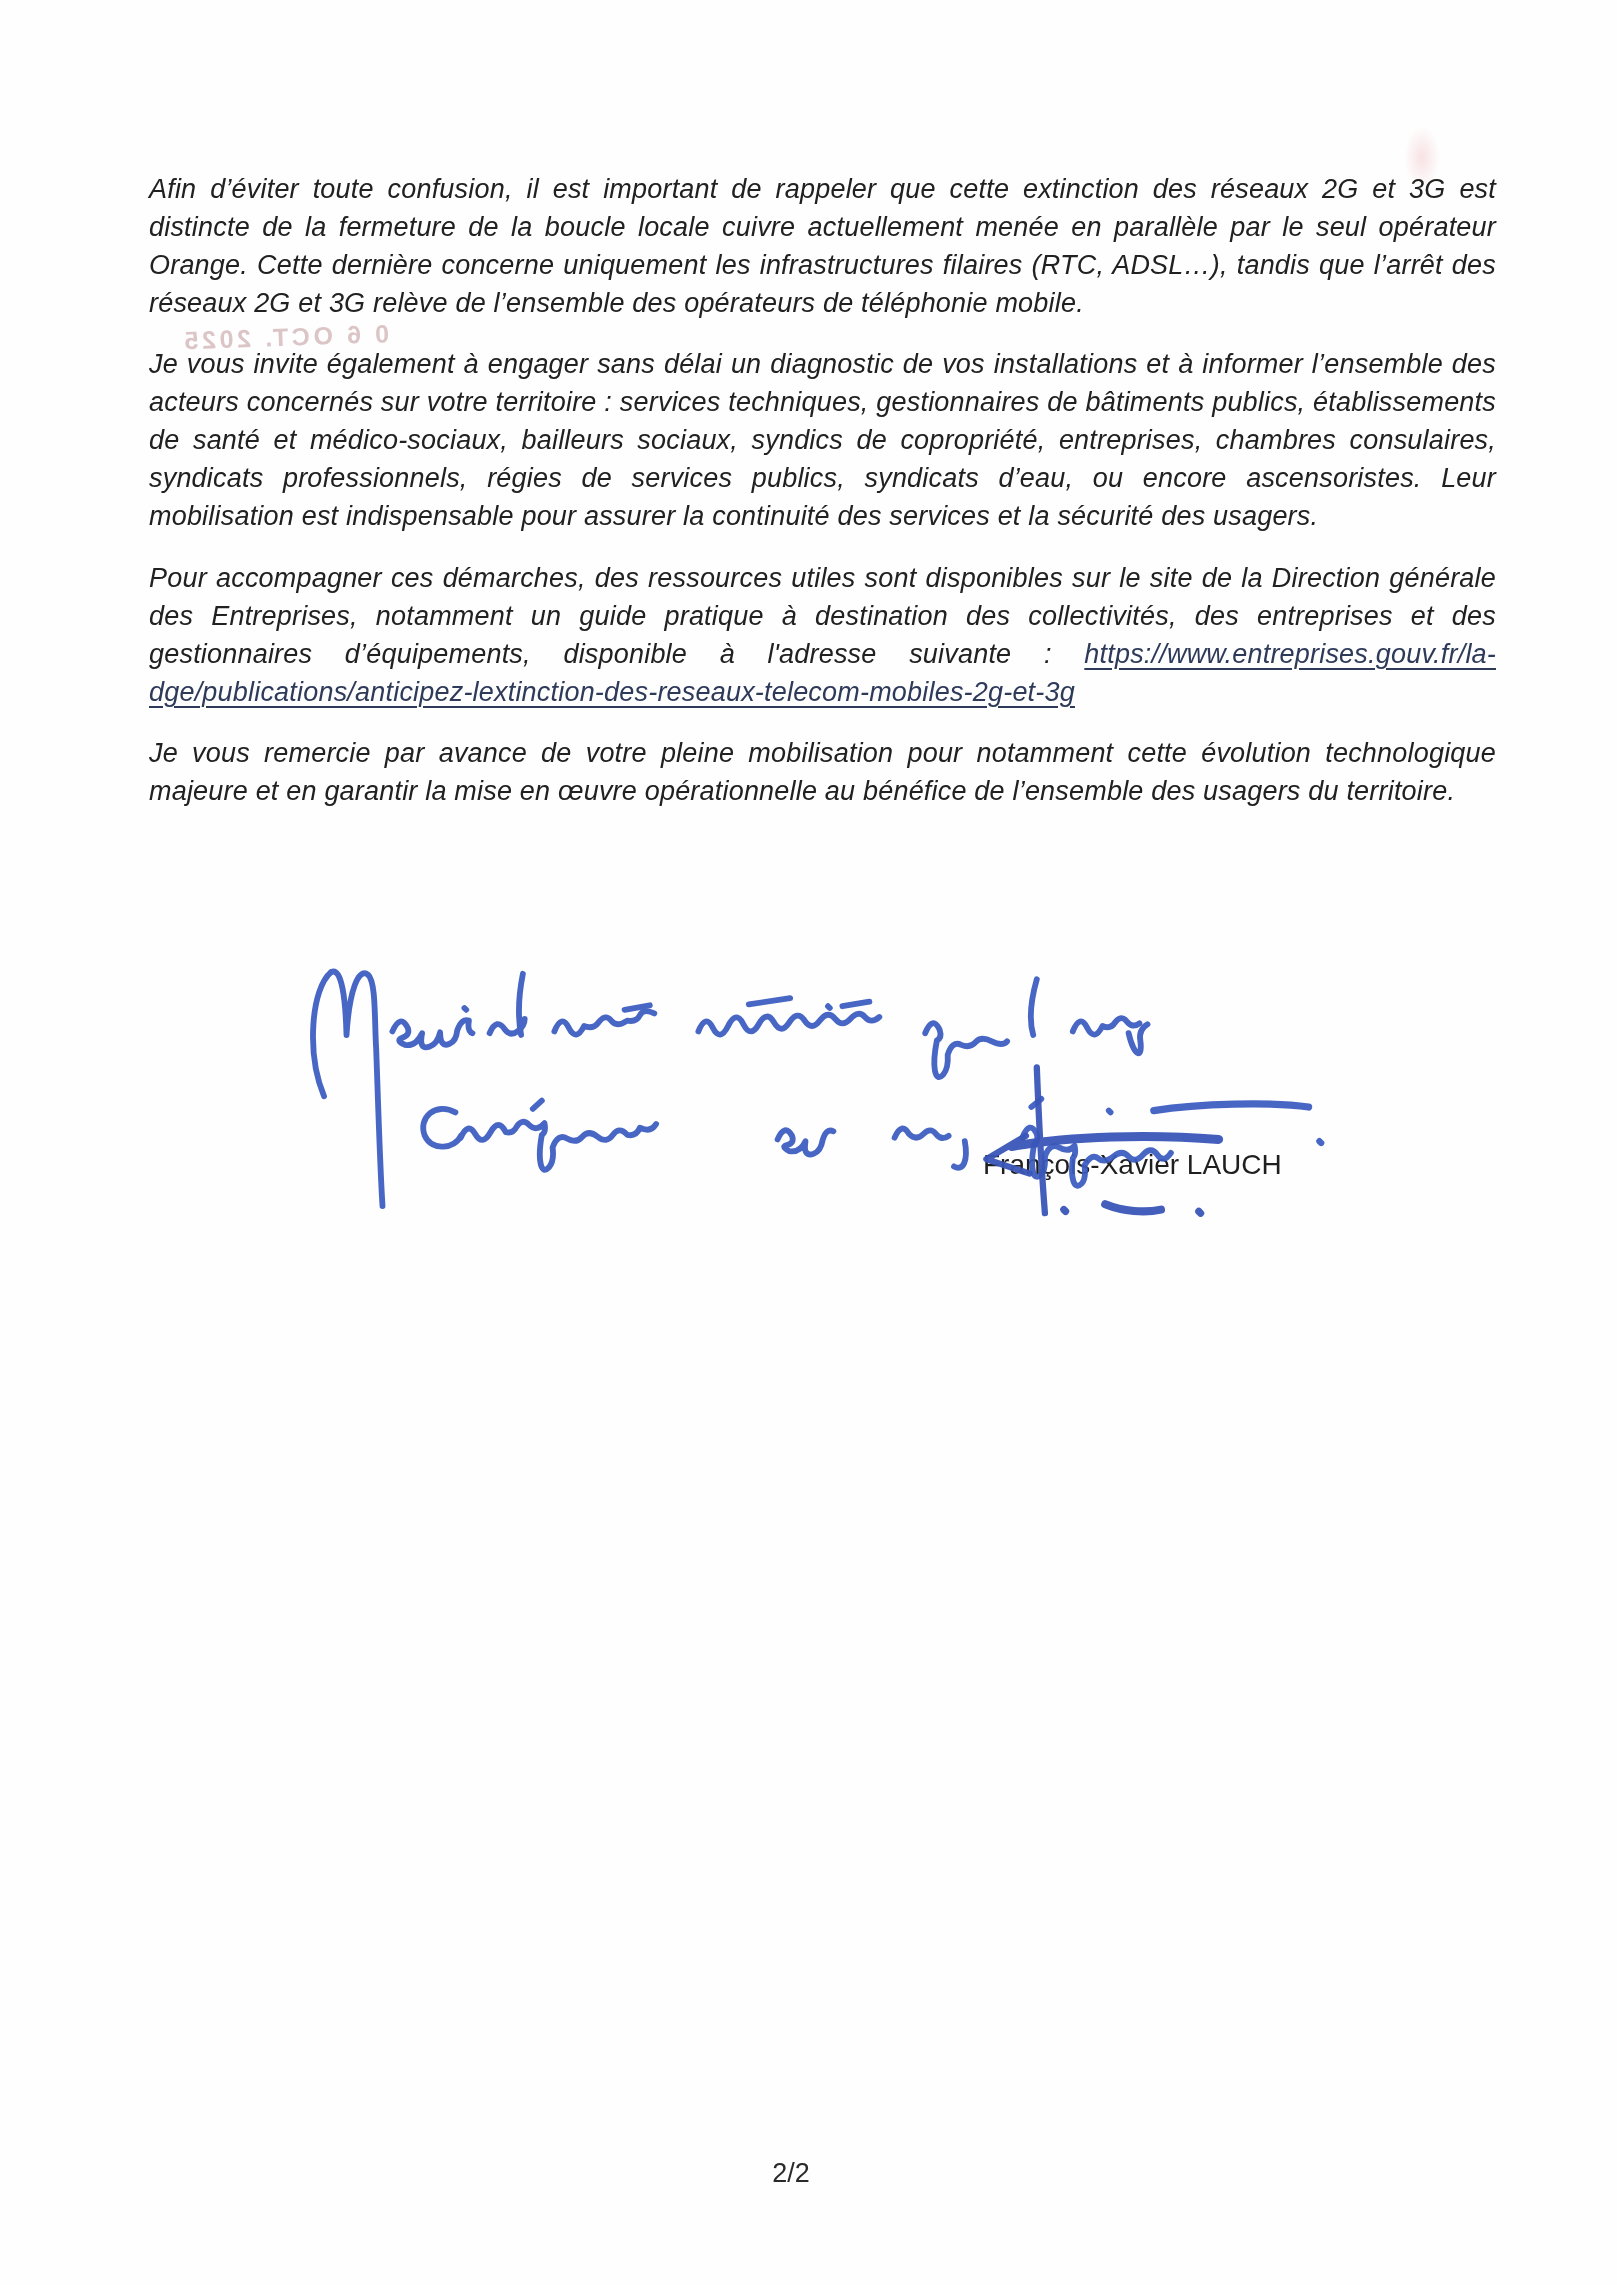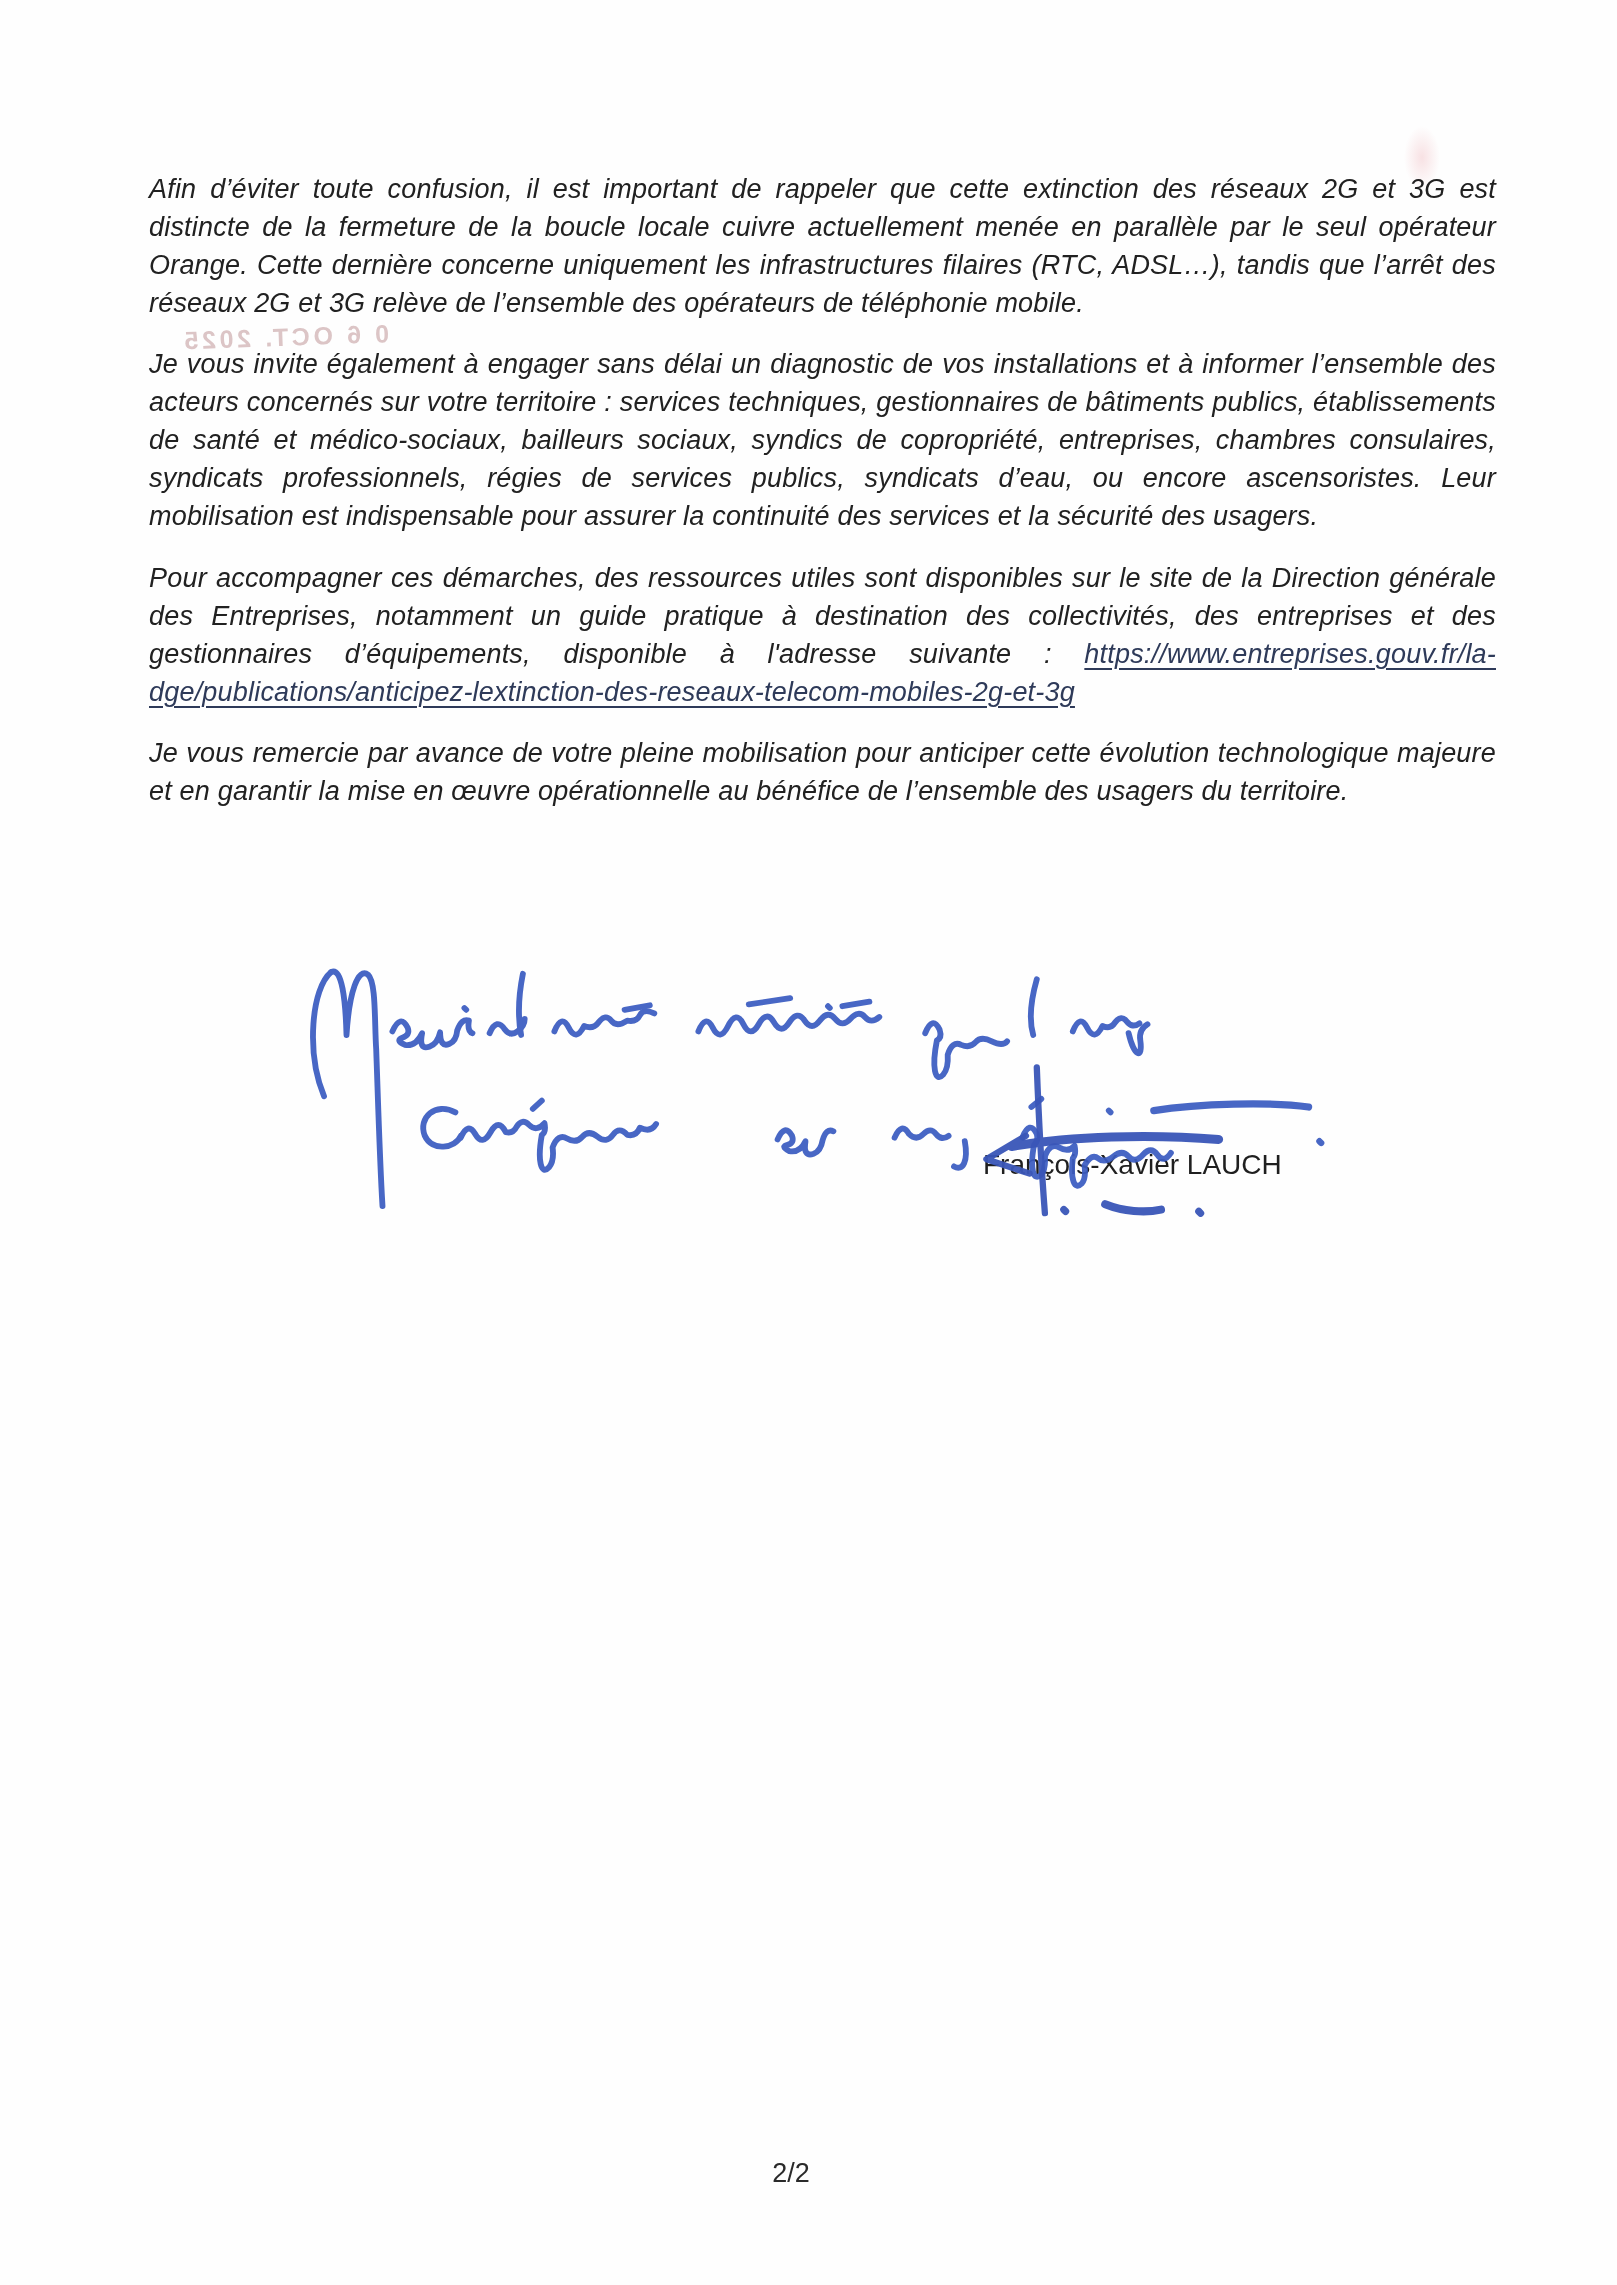--- a/index.html
+++ b/index.html
@@ -93,21 +93,21 @@
 <div class="page">
 
   <div class="smudge"></div>
 
   <div class="stamp-bleed">0 6 OCT. 2025</div>
 
   <main class="body-text">
     <p>Afin d’éviter toute confusion, il est important de rappeler que cette extinction des réseaux 2G et 3G est distincte de la fermeture de la boucle locale cuivre actuellement menée en parallèle par le seul opérateur Orange. Cette dernière concerne uniquement les infrastructures filaires (RTC, ADSL…), tandis que l’arrêt des réseaux 2G et 3G relève de l’ensemble des opérateurs de téléphonie mobile.</p>
     <p>Je vous invite également à engager sans délai un diagnostic de vos installations et à informer l’ensemble des acteurs concernés sur votre territoire : services techniques, gestionnaires de bâtiments publics, établissements de santé et médico-sociaux, bailleurs sociaux, syndics de copropriété, entreprises, chambres consulaires, syndicats professionnels, régies de services publics, syndicats d’eau, ou encore ascensoristes. Leur mobilisation est indispensable pour assurer la continuité des services et la sécurité des usagers.</p>
     <p><span>Pour accompagner ces démarches, des ressources utiles sont disponibles sur le site de la Direction générale des Entreprises, notamment un guide pratique à destination des collectivités, des entreprises et des gestionnaires d’équipements, disponible à l'adresse suivante : </span><a class="link">https://www.entreprises.gouv.fr/la-dge/publications/anticipez-lextinction-des-reseaux-telecom-mobiles-2g-et-3g</a></p>
-    <p>Je vous remercie par avance de votre pleine mobilisation pour anticiper cette évolution technologique majeure et en garantir la mise en œuvre opérationnelle au bénéfice de l’ensemble des usagers du territoire.</p>
+    <p>Je vous remercie par avance de votre pleine mobilisation pour notamment cette évolution technologique majeure et en garantir la mise en œuvre opérationnelle au bénéfice de l’ensemble des usagers du territoire.</p>
   </main>
 
   <div class="signer-name">François-Xavier LAUCH</div>
 
   <div class="handwriting" aria-label="Merci de votre attention quant aux conséquences sur vos équipements.">
     <svg width="1107" height="333" viewBox="0 0 1230 370">
       <g fill="none" stroke="#3b5cc1" stroke-width="6.5" stroke-linecap="round" stroke-linejoin="round" opacity="0.93">
 
         <path d="M30,178 C10,130 16,58 38,40"></path>
         <path d="M38,40 C50,34 54,72 55,110 C58,62 68,34 79,43 C88,51 86,96 88,126 C90,182 92,252 95,300"></path>

